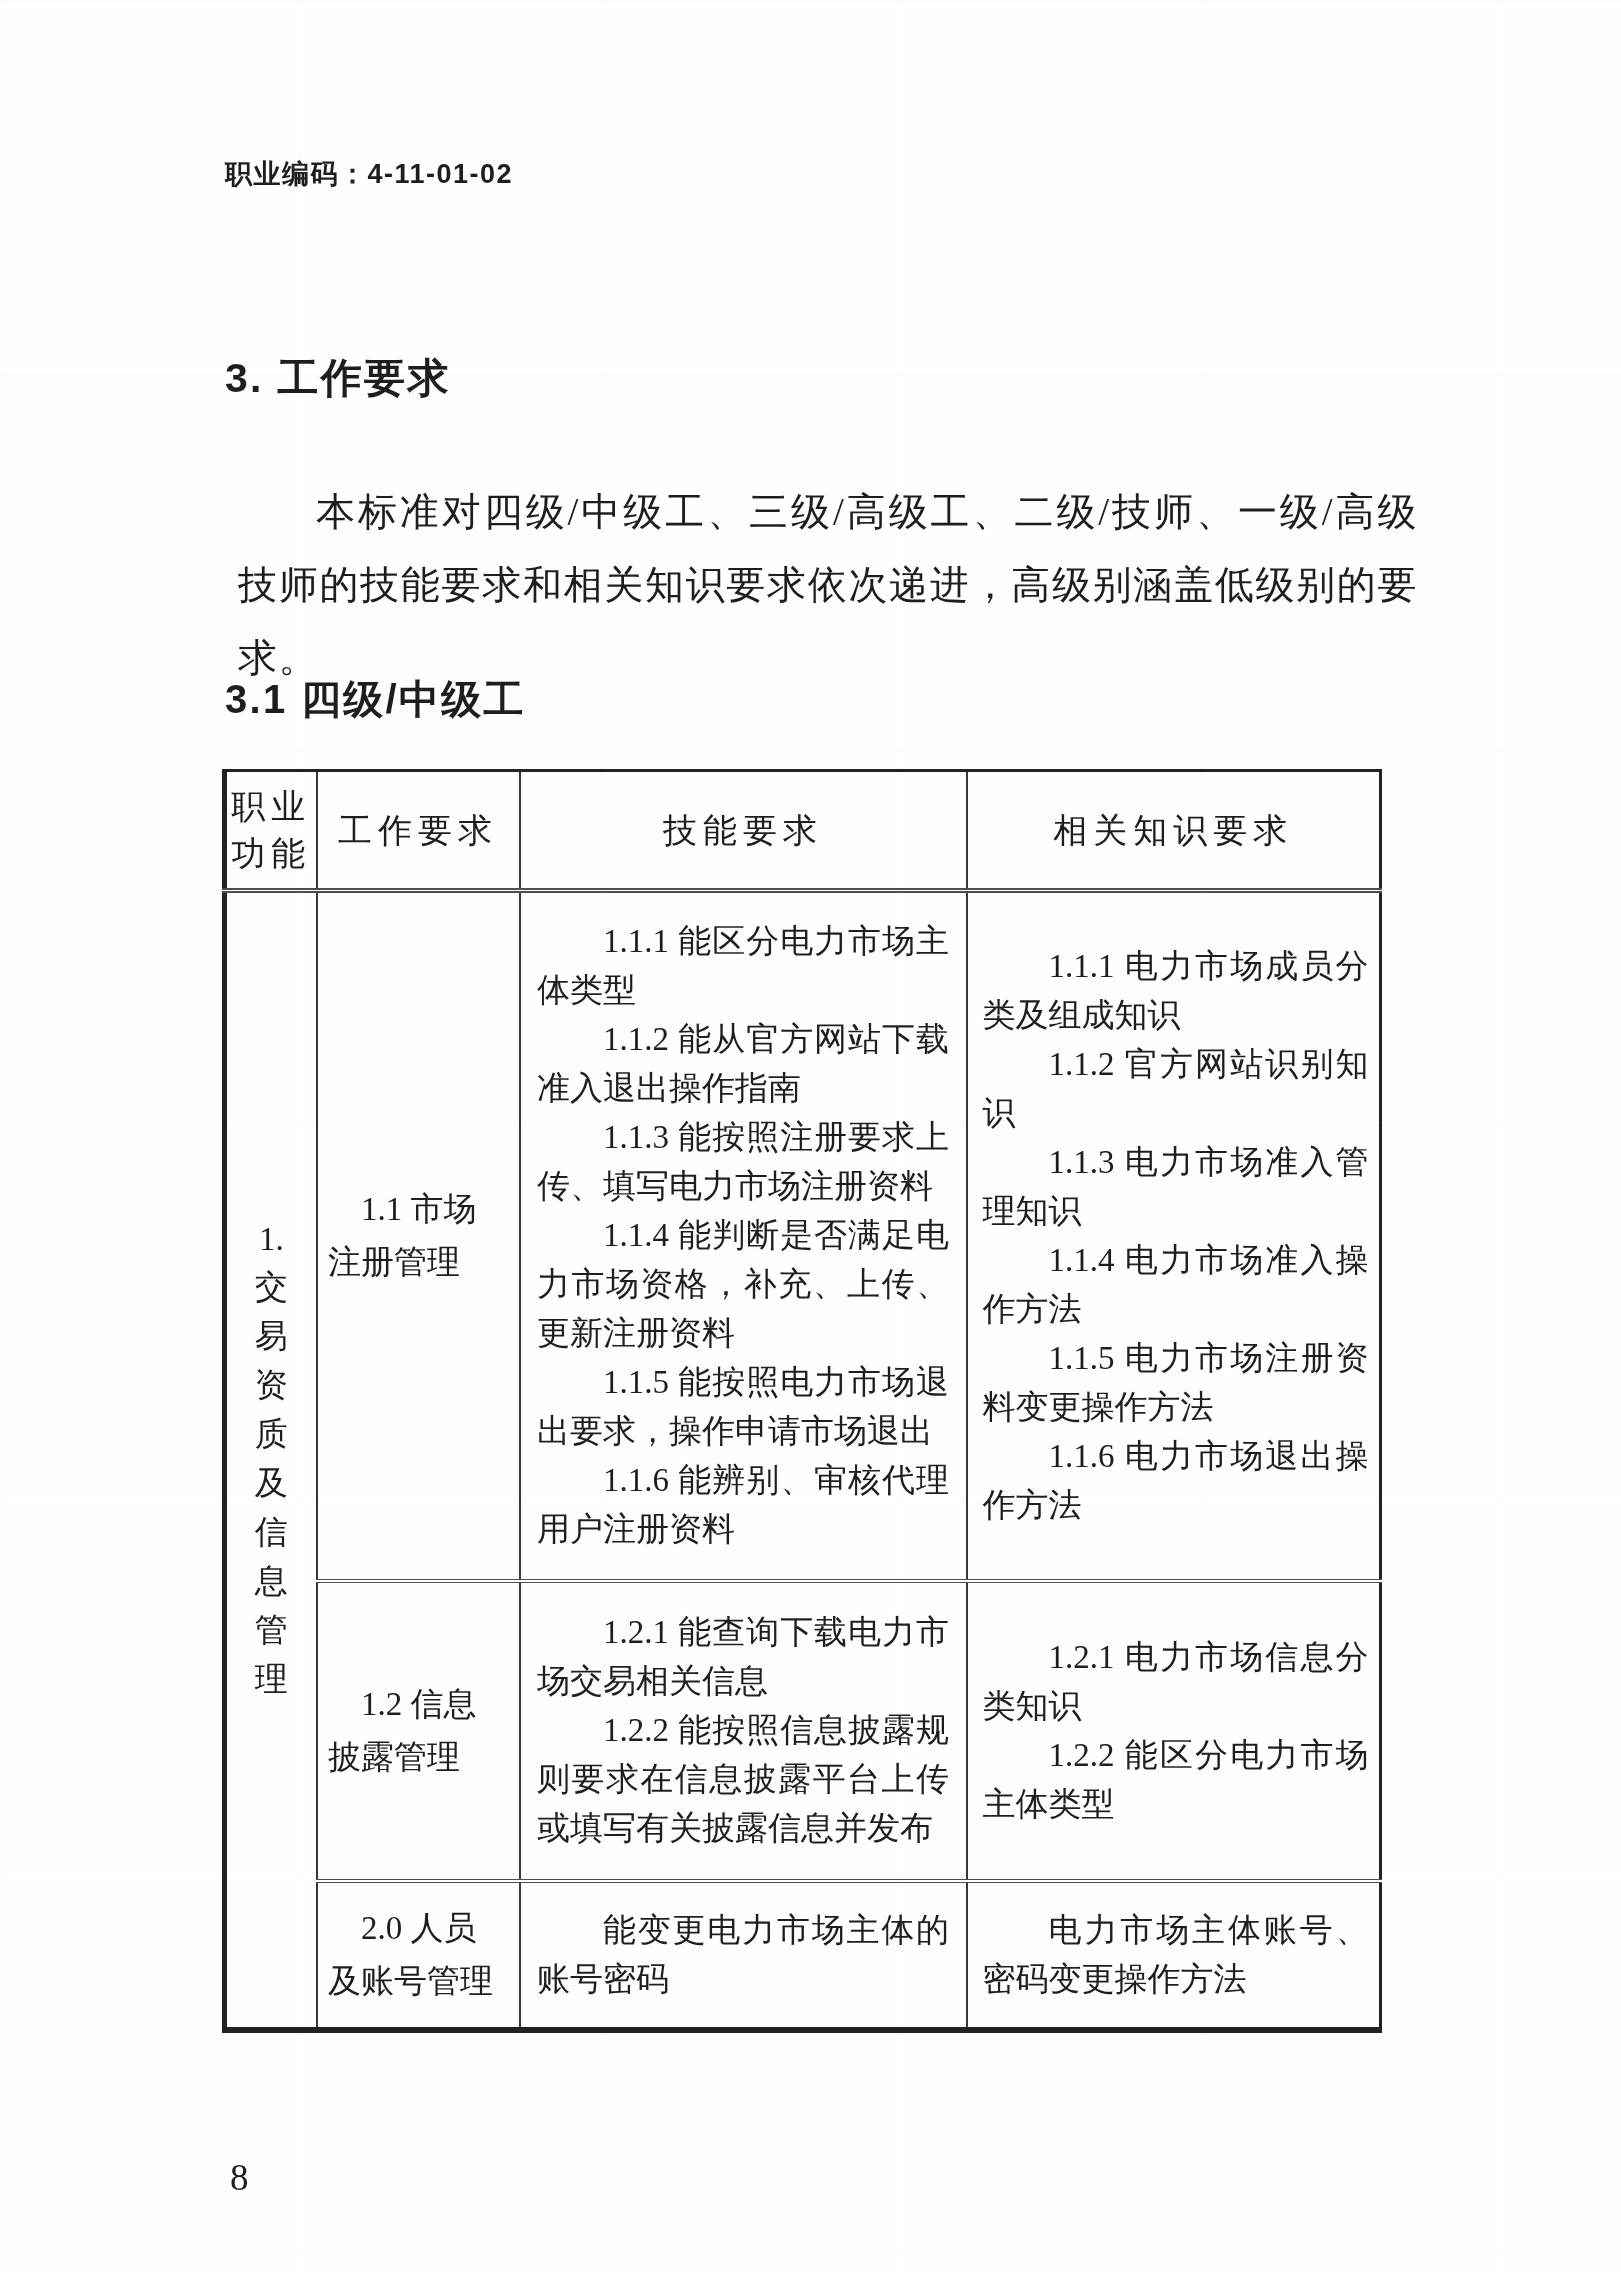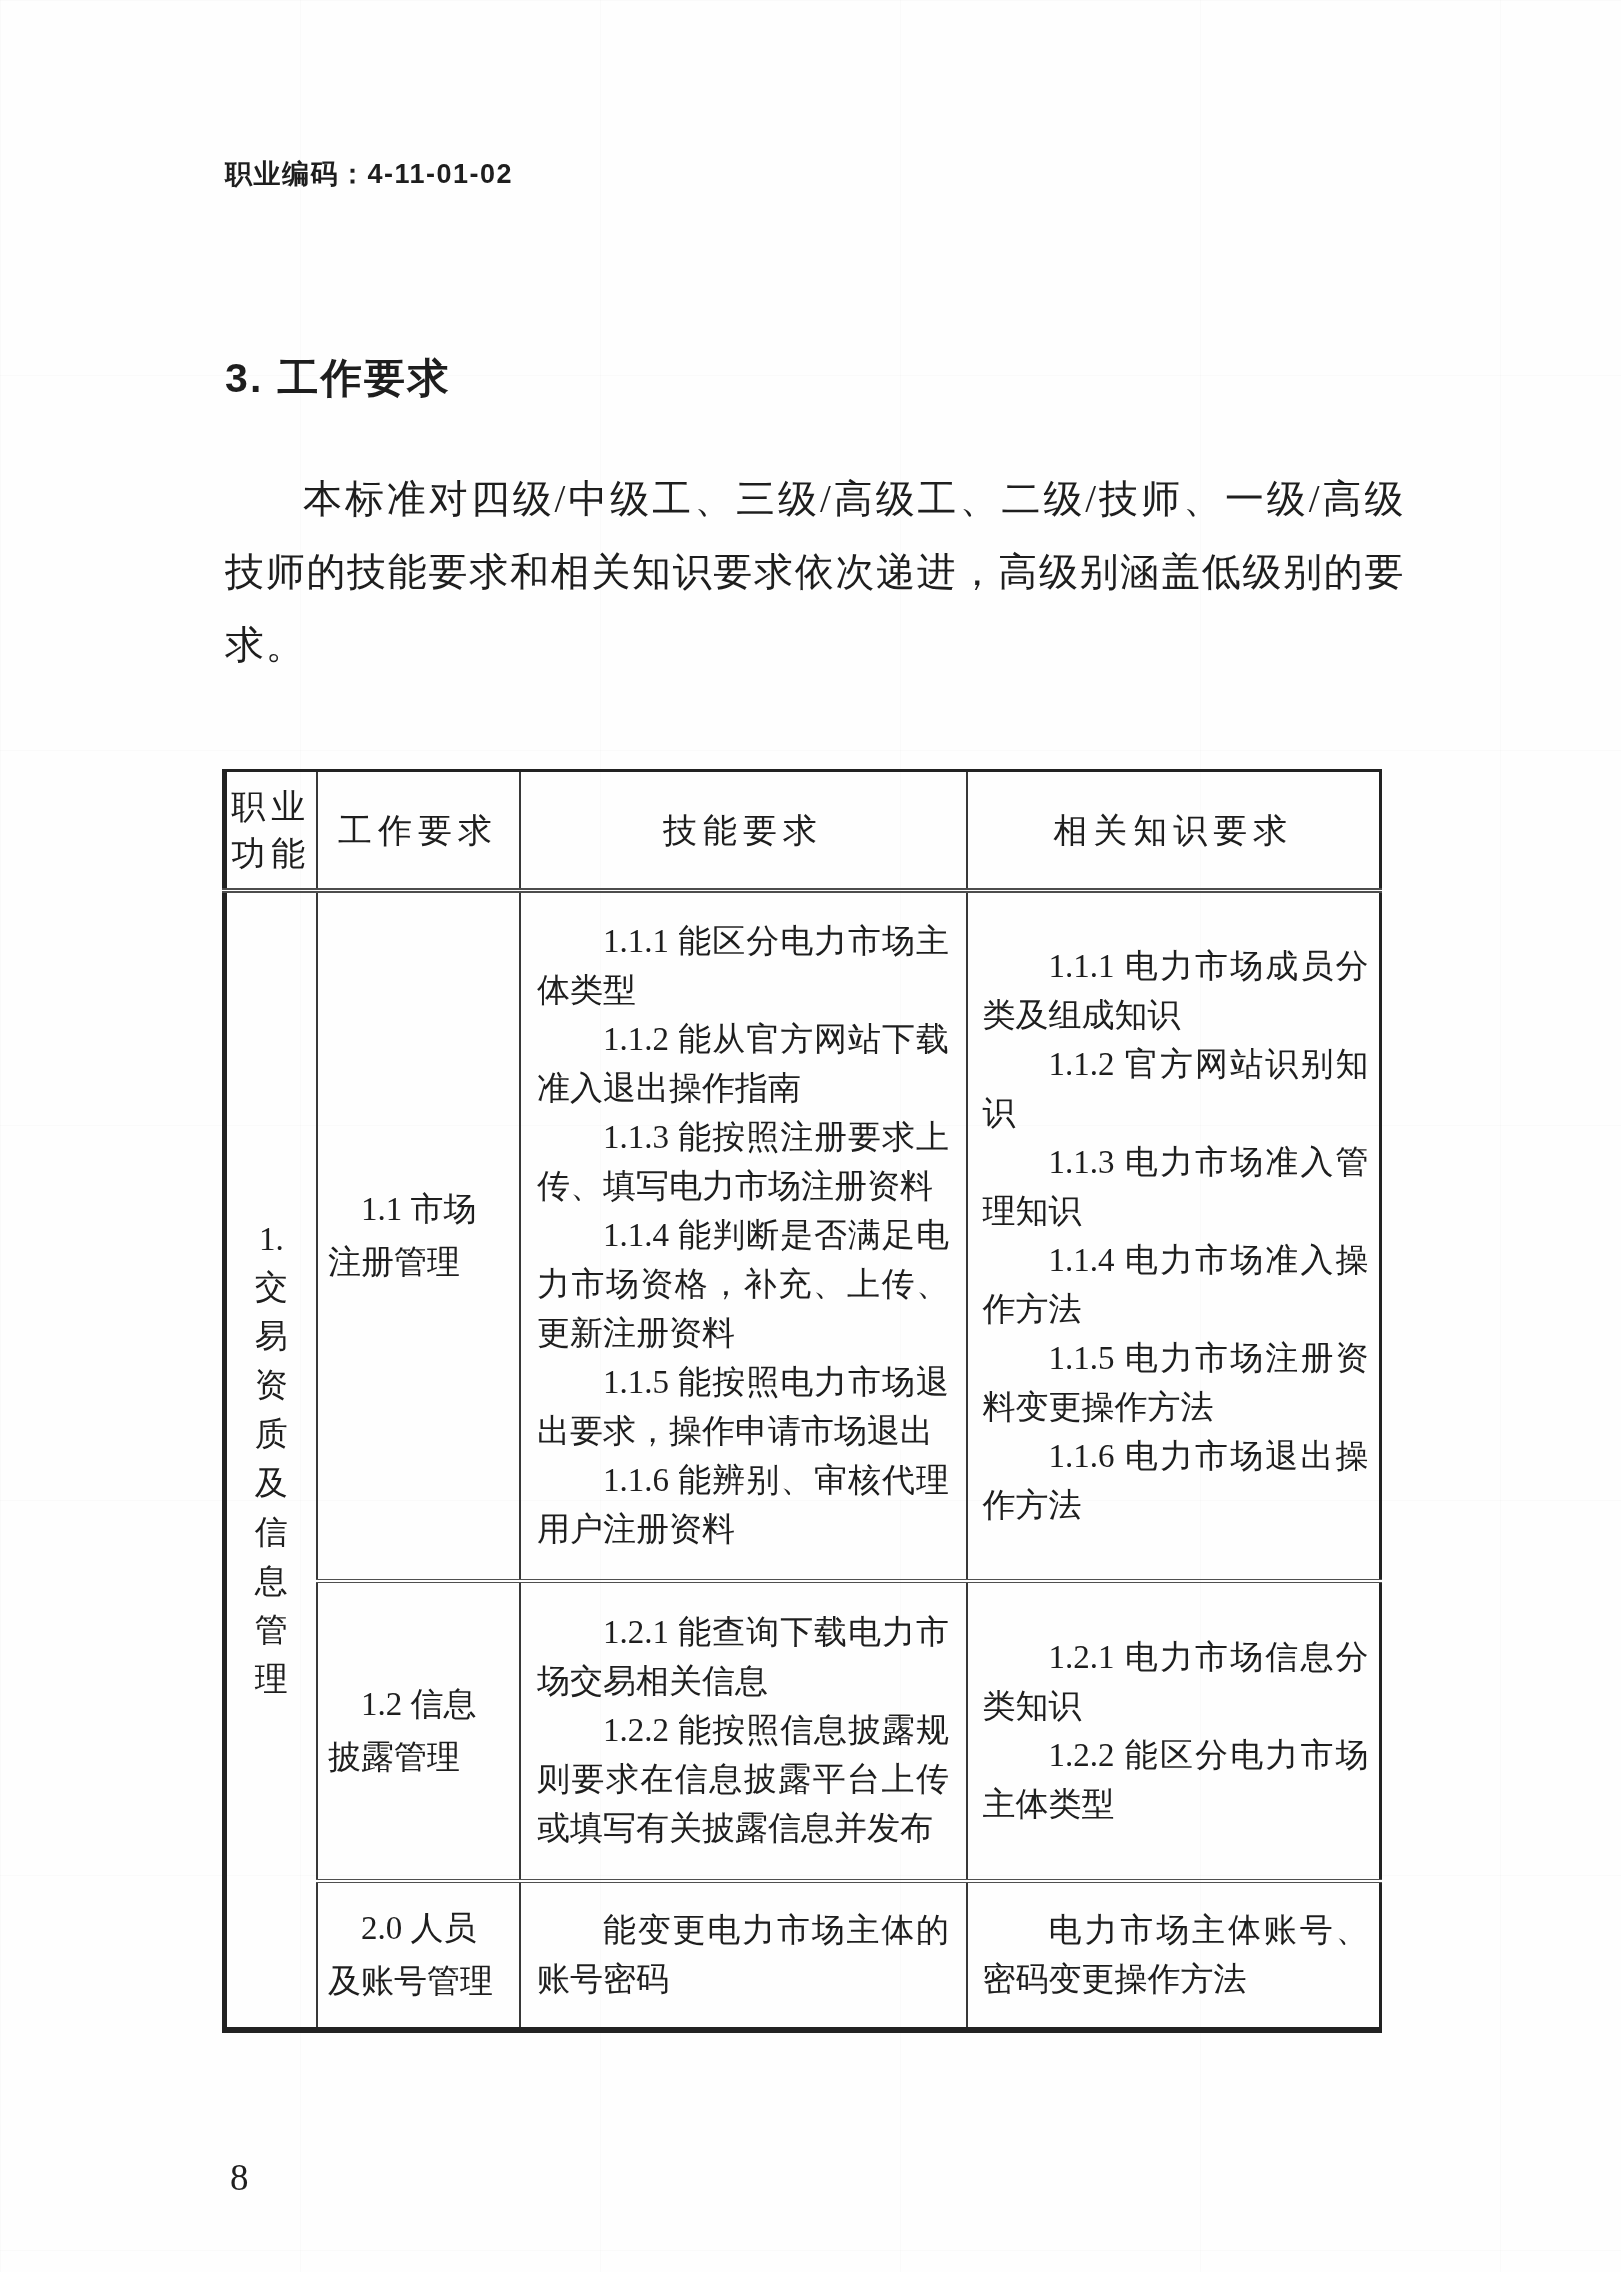--- a/index.html
+++ b/index.html
@@ -24,21 +24,21 @@
     font-family:"Liberation Sans","DejaVu Sans",sans-serif;
     font-weight:700;font-size:27px;letter-spacing:1.5px;
   }
   .sec-title{
     position:absolute;left:225px;top:351px;
     font-family:"Liberation Sans","DejaVu Sans",sans-serif;
     font-weight:700;font-size:41px;letter-spacing:2.3px;
   }
   .intro{
     position:absolute;left:225px;top:462px;width:1180px;
-    font-size:39px;line-height:73px;margin:0;
+    font-size:39px;line-height:73px;margin:13px;
     text-indent:2em;text-align:justify;letter-spacing:1.5px;
   }
   .subsec-title{
     position:absolute;left:225px;top:672px;
     font-family:"Liberation Sans","DejaVu Sans",sans-serif;
     font-weight:700;font-size:40px;letter-spacing:2.3px;
   }
 
   table.req{
     position:absolute;left:222px;top:769px;width:1156px;
@@ -91,20 +91,21 @@
 <body>
 
 <div class="page">
 
   <div class="doc-code">职业编码：4-11-01-02</div>
 
   <div class="sec-title">3. 工作要求</div>
 
   <p class="intro">本标准对四级/中级工、三级/高级工、二级/技师、一级/高级技师的技能要求和相关知识要求依次递进，高级别涵盖低级别的要求。</p>
 
+  <div class="subsec-title">3.1 四级/中级工</div>
 
   <table class="req">
     <colgroup>
       <col class="c1">
         <col class="c2">
         <col class="c3">
         <col class="c4">
     </colgroup>
     <thead>
       <tr>

